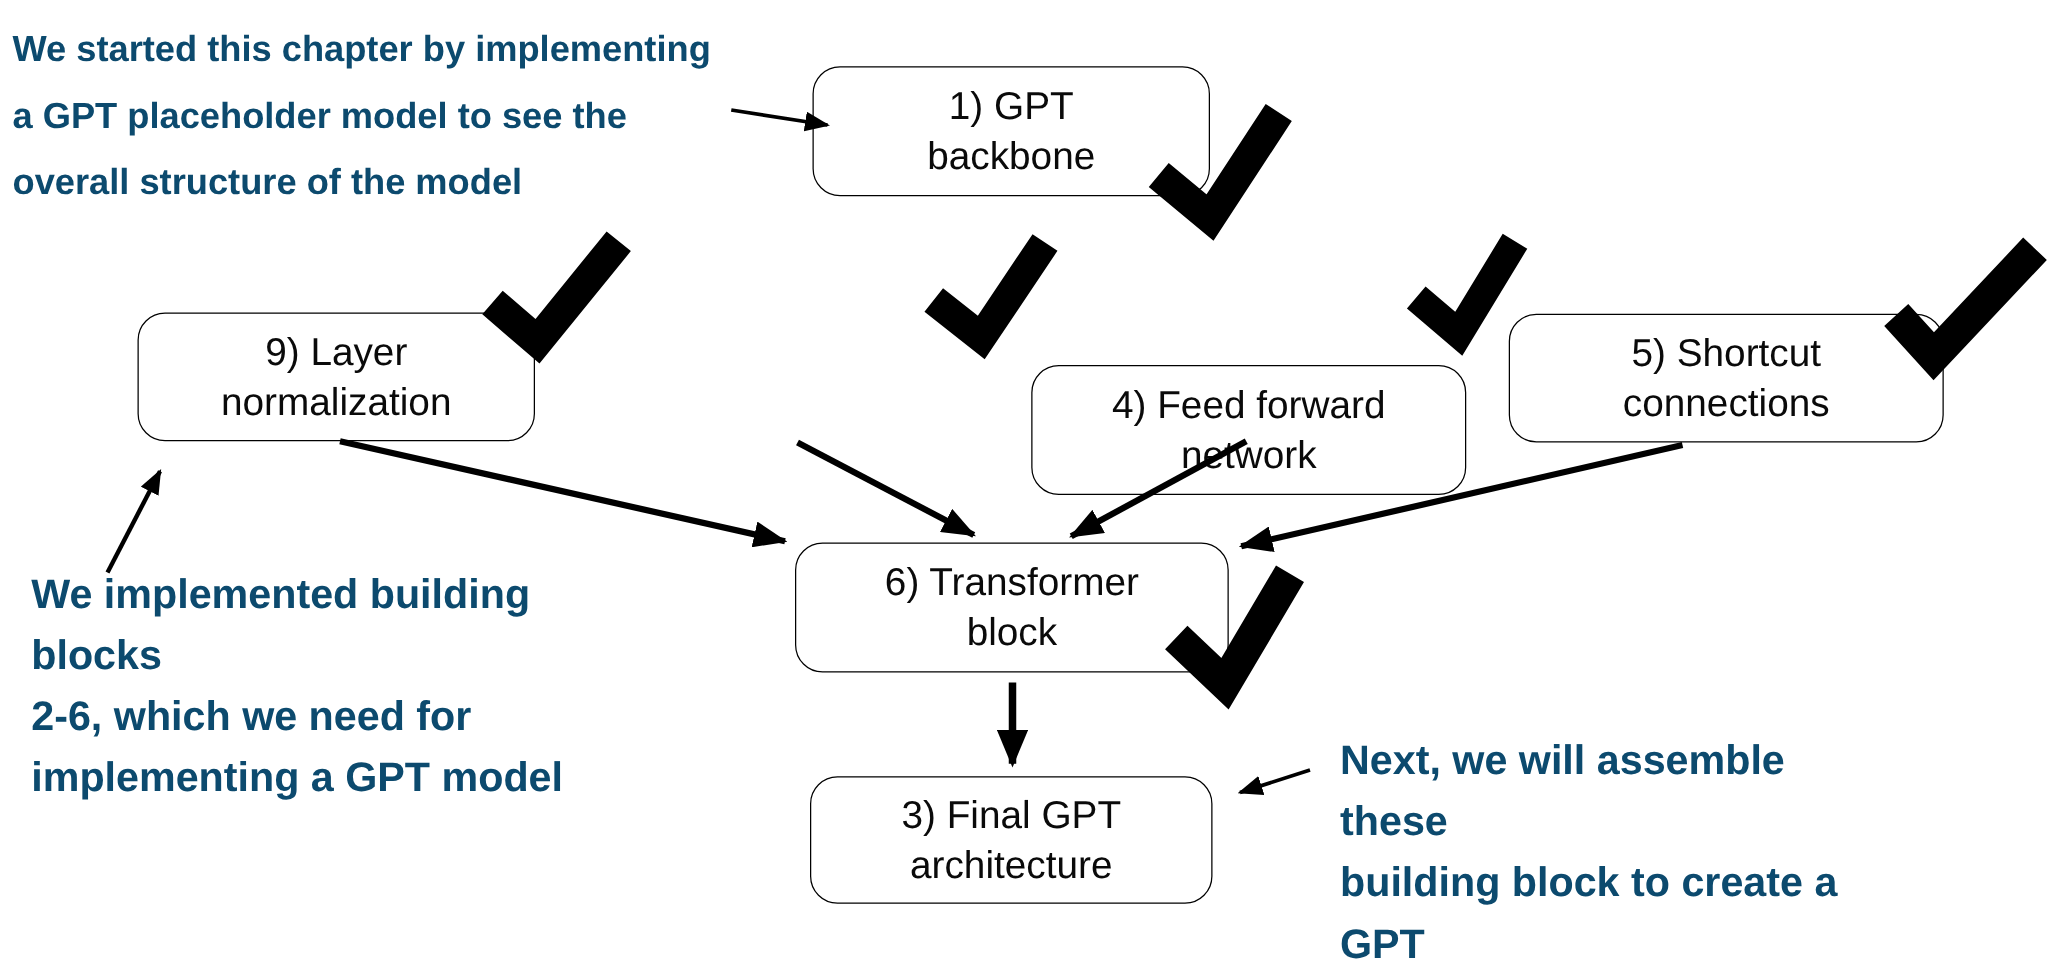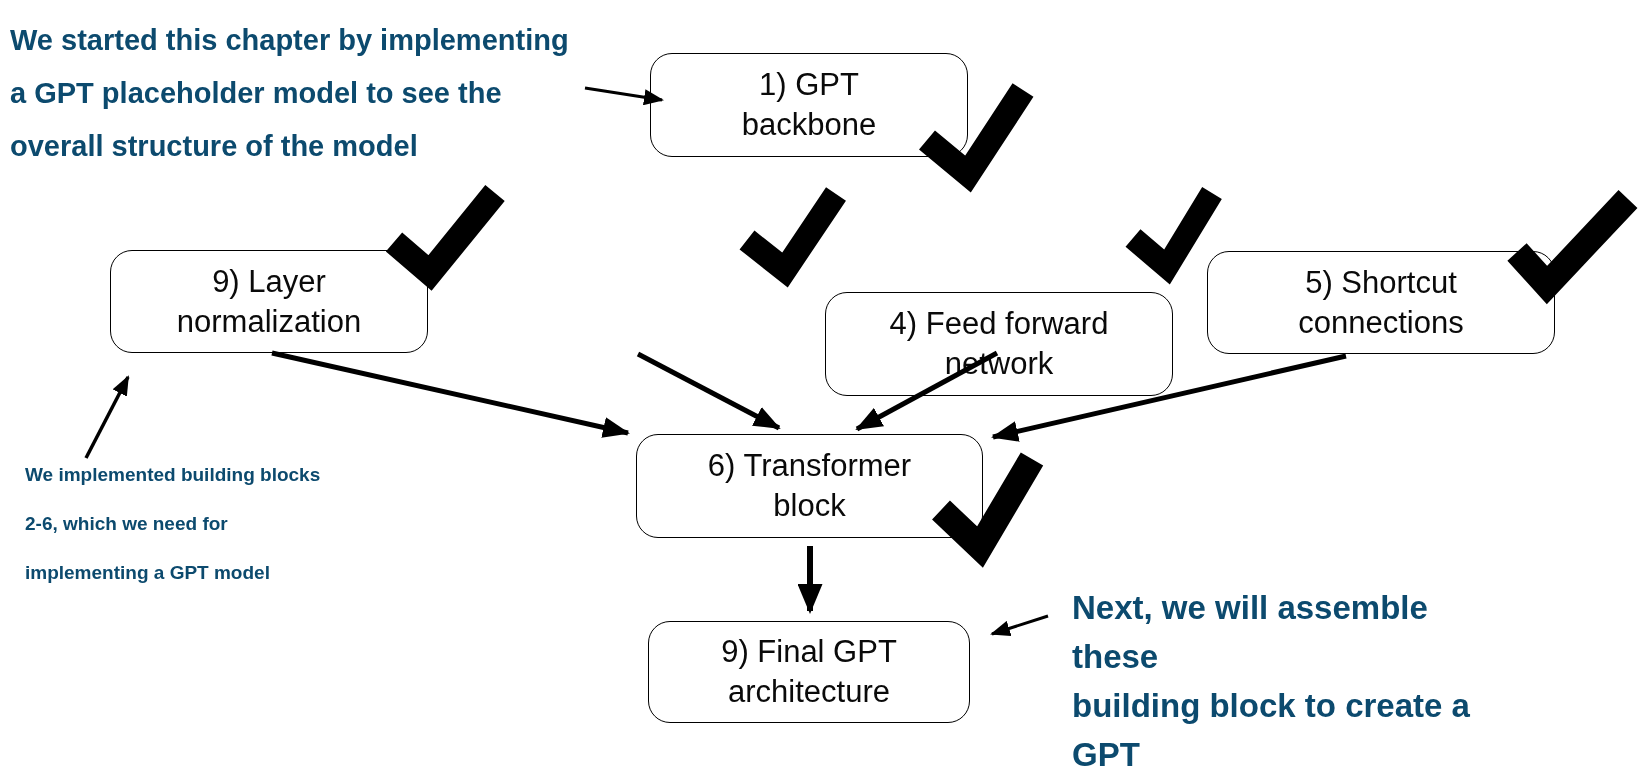--- a/index.html
+++ b/index.html
@@ -33,21 +33,21 @@
     z-index:1;
   }
   .b1{left:650px;top:53px;width:318px;height:104px;}
   .b2{left:110px;top:250px;width:318px;height:103px;}
   .b3{left:466px;top:250px;width:324px;height:103px;}
   .b4{left:825px;top:248px;width:348px;height:104px;margin-top:44px;}
   .b5{left:1207px;top:251px;width:348px;height:103px;}
   .b6{left:636px;top:434px;width:347px;height:104px;text-align:center;}
   .b7{left:648px;top:621px;width:322px;height:102px;}
   .a1{left:10px;top:14px;width:572px;font-size:29px;line-height:53px;}
-  .a2{left:25px;top:450px;width:455px;font-size:19px;line-height:49px;}
+  .a2{left:25px;top:450px;width:455px;font-size:33px;line-height:49px;}
   .a3{left:1072px;top:583px;width:402px;font-size:33px;line-height:49px;}
   svg.overlay{
     position:absolute;inset:0;
     width:1638px;height:784px;
     z-index:2;
     pointer-events:none;
   }
   .stroke{stroke:#000;fill:none;}
   .check{stroke:#000;fill:none;stroke-linecap:butt;stroke-linejoin:miter;}
   .ah{fill:#000;}
@@ -70,21 +70,21 @@
   <div class="node b1">1) GPT
 backbone</div>
   <div class="node b2">9) Layer
 normalization</div>
   <div class="node b4">4) Feed forward
 network</div>
   <div class="node b5">5) Shortcut
 connections</div>
   <div class="node b6">6) Transformer
 block</div>
-  <div class="node b7">9) Final GPT
+  <div class="node b7">3) Final GPT
 architecture</div>
 
   <svg class="overlay" viewBox="0 0 1638 784" aria-hidden="true">
     <defs>
       <marker id="ah-s" markerUnits="userSpaceOnUse" markerWidth="20" markerHeight="16" refX="18" refY="8" orient="auto">
         <path class="ah" d="M0,0 L20,8 L0,16 Z"></path>
       </marker>
       <marker id="ah-m" markerUnits="userSpaceOnUse" markerWidth="27" markerHeight="21" refX="25" refY="10.5" orient="auto">
         <path class="ah" d="M0,0 L27,10.5 L0,21 Z"></path>
       </marker>

